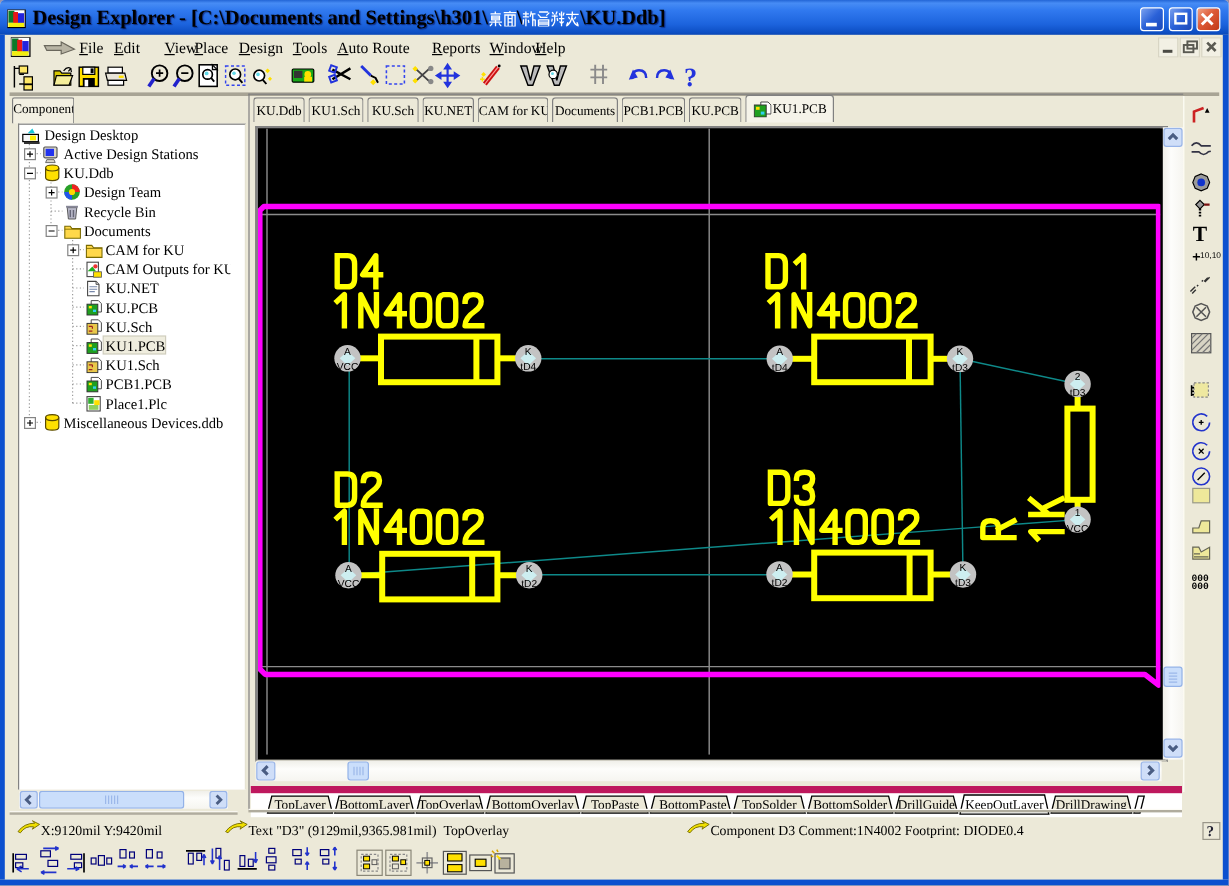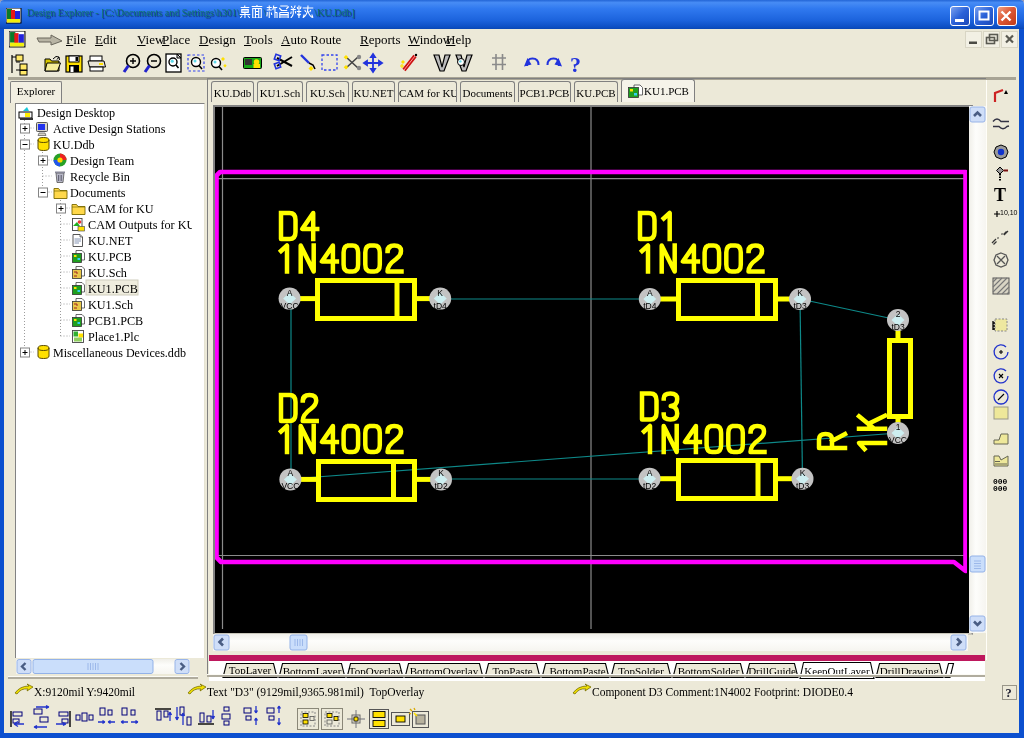--- a/index.html
+++ b/index.html
@@ -1,21 +1,21 @@
 <!DOCTYPE html>
 <html><head>
 <meta charset="utf-8">
 <style>
 html,body{margin:0;padding:0;background:#9a93ad;overflow:hidden;width:1024px;height:738px;}
 #win{position:absolute;left:0;top:0;width:1024px;height:738px;background:#ece9d8;
   border-radius:4px 4px 0 0;overflow:hidden;font-family:"Liberation Serif",serif;}
 .abs{position:absolute;}
 #titlebar{left:0;top:0;width:1024px;height:29px;
   background:linear-gradient(180deg,#2365d6 0%,#478cf5 9%,#3079ef 30%,#1c63dd 70%,#0d4fc4 93%,#0a47b4 100%);}
-#titletext{left:27px;top:5px;color:#0f766e;font-weight:normal;font-size:10px;white-space:nowrap;
+#titletext{left:27px;top:5px;color:#000000;font-weight:bold;font-size:17px;white-space:nowrap;
   text-shadow:1px 1px 1px rgba(0,0,60,.6);}
 .xpbtn{top:6px;width:20px;height:20px;border-radius:3px;border:1px solid #fff;box-sizing:border-box;}
 #btnmin{left:950px;background:linear-gradient(135deg,#7ba1ef 0%,#2a61d8 50%,#1c49b8 100%);}
 #btnmax{left:974px;background:linear-gradient(135deg,#7ba1ef 0%,#2a61d8 50%,#1c49b8 100%);}
 #btncls{left:997px;background:linear-gradient(135deg,#f1a386 0%,#dd5936 45%,#c13a17 100%);}
 #menubar{left:4px;top:29px;width:1015px;height:22px;font-size:13px;}
 .mi{position:absolute;top:3px;color:#000000;}
 .mi u{text-decoration:underline;}
 #toolbar{left:4px;top:51px;width:1015px;height:26px;}
 #tbsep{left:8px;top:77px;width:1008px;height:3px;background:#a8a495;}
@@ -231,21 +231,21 @@
     <g fill="#2233dd">
       <path d="M527.5 58 L524 66.5 L531.5 64.5 Z"></path>
       <path d="M558.5 58 L562 66.5 L554.5 64.5 Z"></path>
     </g>
     <text x="570" y="72" font-family="Liberation Serif, serif" font-weight="bold" font-size="22px" fill="#2233dd">?</text>
   </svg>
   </div>
   <div id="tbsep" class="abs"></div>
 
   <div id="lpanel" class="abs">
-    <div class="ptab" style="left:2px;top:1px;width:52px;height:22px;padding-top:3px;background:#f2efe2;">Explorer</div>
+    <div class="ptab" style="left:2px;top:1px;width:52px;height:22px;padding-top:3px;background:#f2efe2;">Component</div>
     <div class="ptab" style="left:54px;top:3px;width:62px;height:20px;padding-top:2px;margin-top:20px;">Browse PCB</div>
     <div id="tree" class="abs">
       <svg width="176" height="554" viewBox="0 0 176 554" style="position:absolute;left:0;top:0">
         <g stroke="#9c9c9c" stroke-width="1" stroke-dasharray="1 2" fill="none">
           <line x1="8.5" y1="16" x2="8.5" y2="248"></line>
           <line x1="8.5" y1="24" x2="18" y2="24"></line>
           <line x1="8.5" y1="40" x2="18" y2="40"></line>
           <line x1="8.5" y1="248" x2="18" y2="248"></line>
           <line x1="26.5" y1="48" x2="26.5" y2="88"></line>
           <line x1="26.5" y1="56" x2="36" y2="56"></line>

